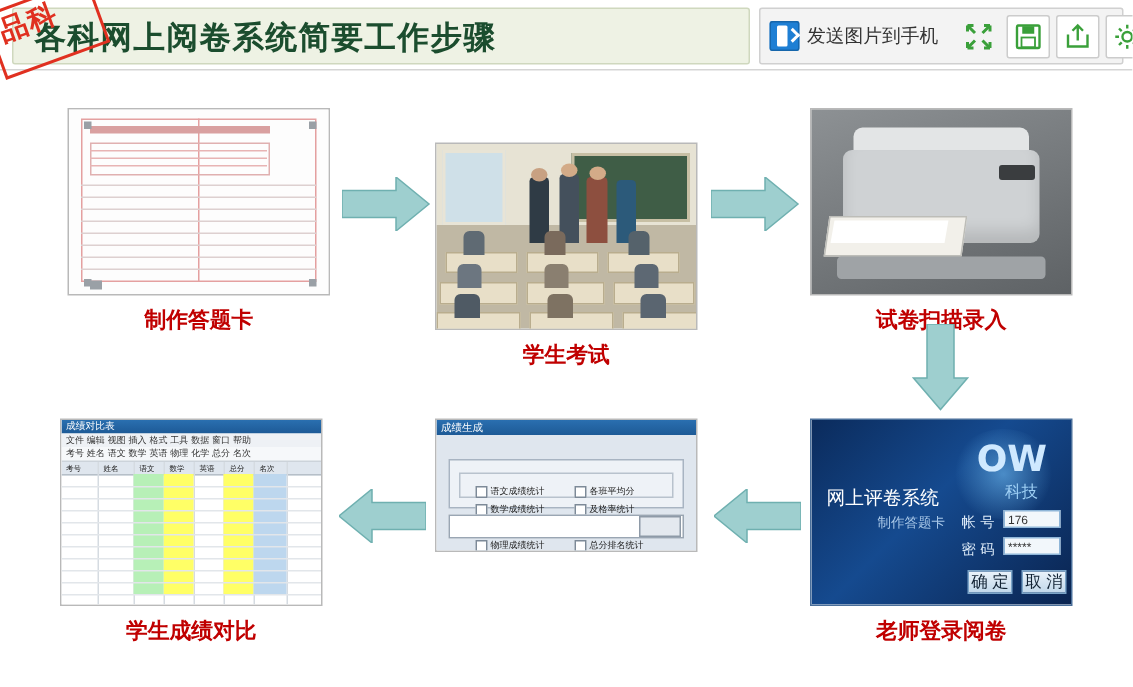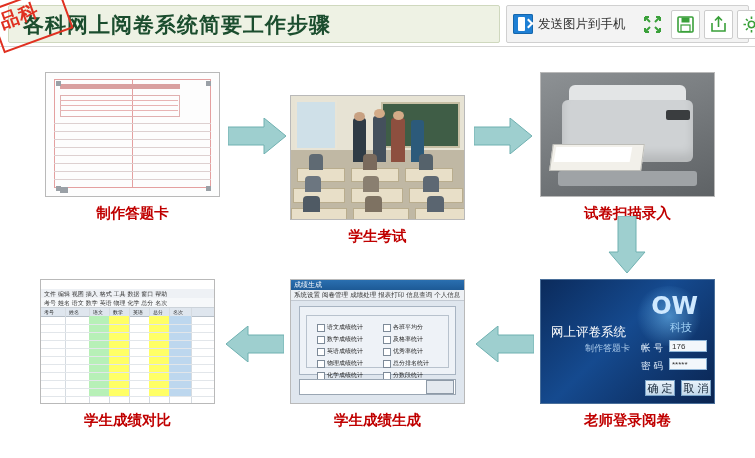--- a/index.html
+++ b/index.html
@@ -411,26 +411,25 @@
     <div class="caption" style="top:132px;">老师登录阅卷</div>
   </div>
 
   <div class="arrow" style="left:476px; top:280px;">
     <svg width="58" height="36" viewBox="0 0 58 36">
       <path d="M58 9 L22 9 L22 0 L0 18 L22 36 L22 27 L58 27 Z" fill="#9ecfcf" stroke="#6fb0b0" stroke-width="1"></path>
     </svg>
   </div>
 
   <div class="node" style="left:290px; top:233px;">
-    <div class="thumb" style="width:175px; height:125px;">
+    <div class="thumb" style="width:175px; height:89px;">
       <div class="win95">
         <div class="tbar">
             <div class="t">成绩生成</div>
           </div>
-        <div class="menu">系统设置  阅卷管理  成绩处理  报表打印  信息查询  个人信息</div>
         <div class="inner">
           <div class="grp">
             <div class="ck" style="left:10px; top:8px;"></div>
               <div class="lbl2" style="left:20px; top:7px;">语文成绩统计</div>
             <div class="ck" style="left:76px; top:8px;"></div>
               <div class="lbl2" style="left:86px; top:7px;">各班平均分</div>
             <div class="ck" style="left:10px; top:20px;"></div>
               <div class="lbl2" style="left:20px; top:19px;">数学成绩统计</div>
             <div class="ck" style="left:76px; top:20px;"></div>
               <div class="lbl2" style="left:86px; top:19px;">及格率统计</div>
@@ -445,32 +444,34 @@
             <div class="ck" style="left:10px; top:56px;"></div>
               <div class="lbl2" style="left:20px; top:55px;">化学成绩统计</div>
             <div class="ck" style="left:76px; top:56px;"></div>
               <div class="lbl2" style="left:86px; top:55px;">分数段统计</div>
           </div>
         </div>
         <div class="btm"></div>
         <div class="okb"></div>
       </div>
     </div>
-    <div class="caption" style="top:132px;">学生成绩生成</div>
   </div>
 
   <div class="arrow" style="left:226px; top:280px;">
     <svg width="58" height="36" viewBox="0 0 58 36">
       <path d="M58 9 L22 9 L22 0 L0 18 L22 36 L22 27 L58 27 Z" fill="#9ecfcf" stroke="#6fb0b0" stroke-width="1"></path>
     </svg>
   </div>
 
   <div class="node" style="left:40px; top:233px;">
     <div class="thumb" style="width:175px; height:125px;">
       <div class="grid">
+        <div class="tbar">
+            <div class="t">成绩对比表</div>
+          </div>
         <div class="menu">文件 编辑 视图 插入 格式 工具 数据 窗口 帮助</div>
         <div class="menu2">考号  姓名  语文  数学  英语  物理  化学  总分  名次</div>
         <div class="hdrrow"></div>
         <div class="colline" style="left:24px;"></div>
         <div class="colline" style="left:48px;"></div>
         <div class="colline" style="left:68px;"></div>
         <div class="colline" style="left:88px;"></div>
         <div class="colline" style="left:108px;"></div>
         <div class="colline" style="left:128px;"></div>
         <div class="colline" style="left:150px;"></div>

